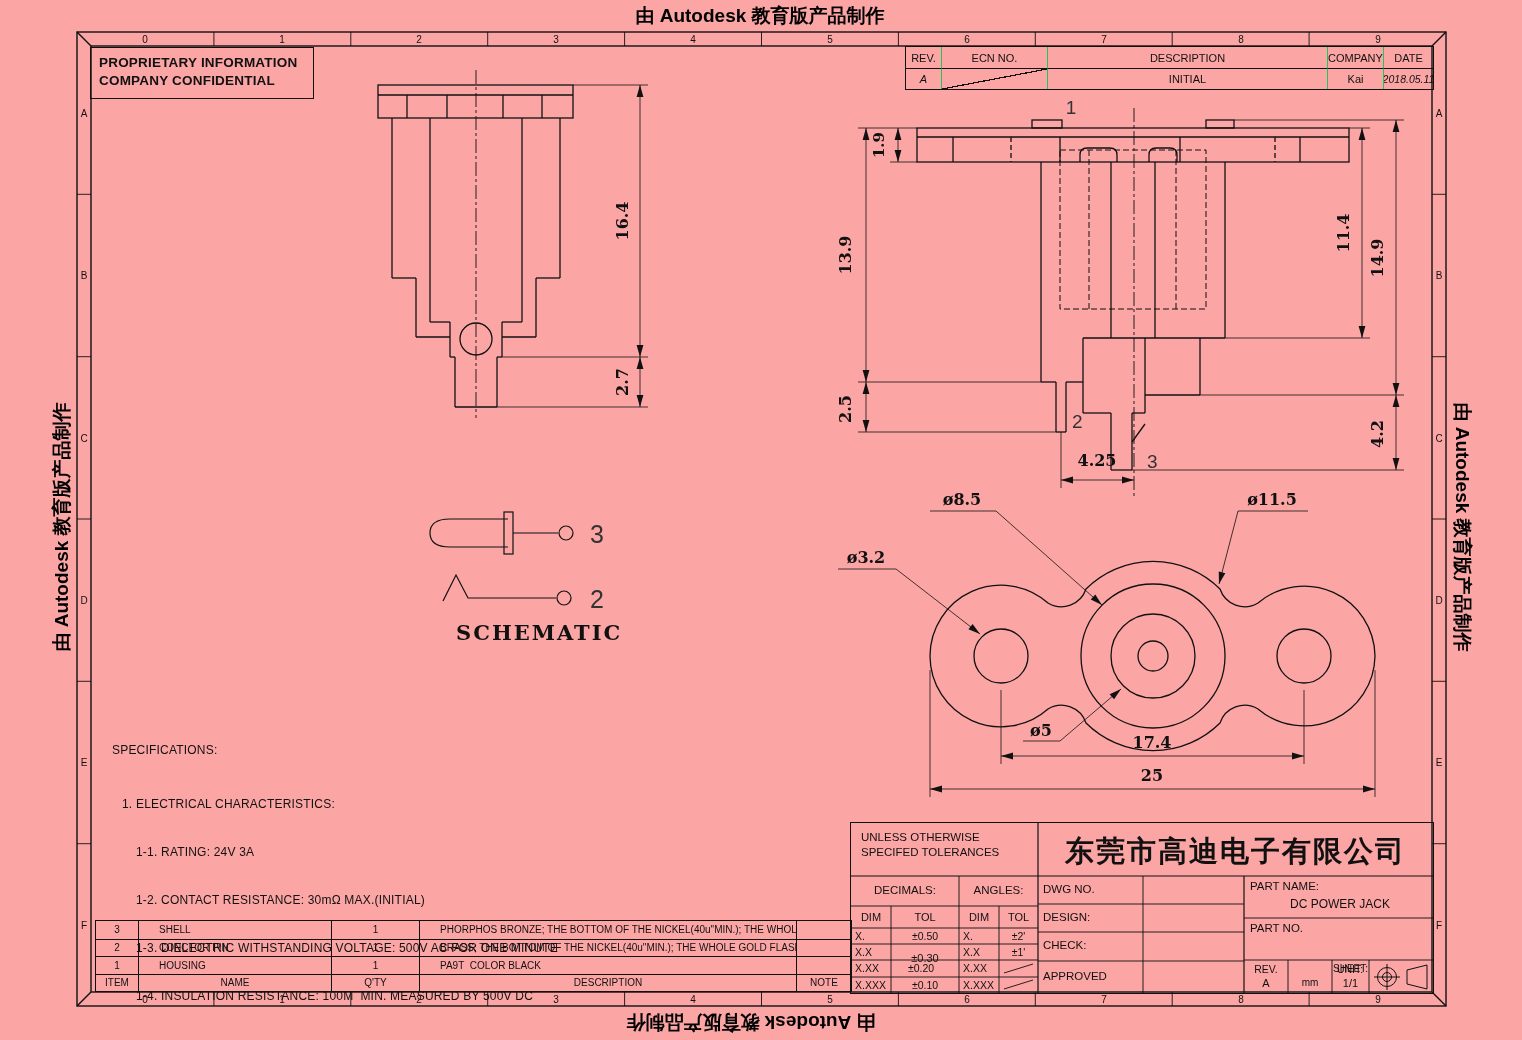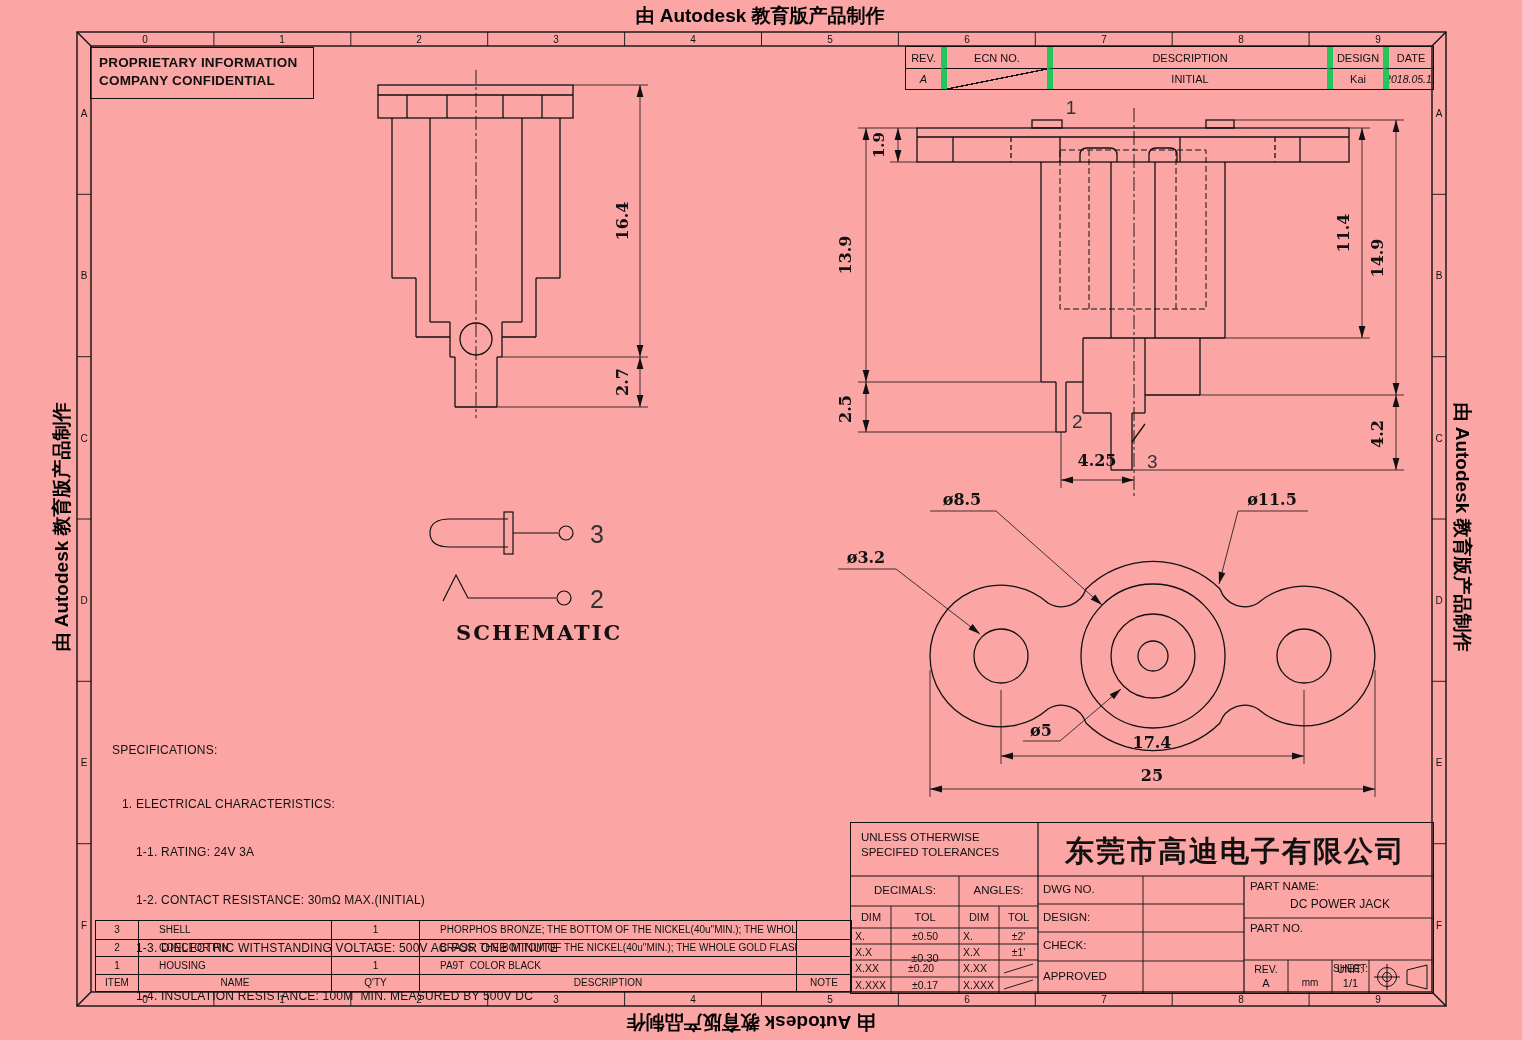--- a/index.html
+++ b/index.html
@@ -14,21 +14,21 @@
   .zone{font-size:10px;fill:#222;}
   .banner{font-size:19px;font-weight:bold;fill:#000;}
   .ov{position:absolute;}
   
   .prop{left:90px;top:47px;width:206px;height:38px;border:1.4px solid #111;
         padding:6px 8px;font-weight:bold;font-size:13.5px;line-height:18px;letter-spacing:.2px;}
   
   .rev{left:905px;top:46px;display:grid;grid-template-columns:35px 106px 280px 56px 50px;
        grid-auto-rows:21px;border:1.2px solid #111;font-size:11px;}
   .rev div{display:flex;align-items:center;justify-content:center;overflow:hidden;white-space:nowrap;}
-  .rev .bl{border-left:6px solid #22c55e;} .rev .bt{border-top:1px solid #111;}
+  .rev .bl{border-left:1px solid #22c55e;} .rev .bt{border-top:1px solid #111;}
   .rev .diag{background:linear-gradient(to bottom right,transparent calc(50% - .6px),#111 calc(50% - .6px),#111 calc(50% + .6px),transparent calc(50% + .6px));}
   .rev .it{font-style:italic;} .rev .dt{font-style:italic;font-size:10.5px;}
   
   .specs{left:112px;top:710px;width:480px;font-size:12px;line-height:16px;letter-spacing:.2px;white-space:pre;}
   .specs .l1{padding-left:10px;margin-top:6px;}
   .specs .l2{padding-left:24px;}
   
   .bom{left:95px;top:920px;display:grid;grid-template-columns:42px 193px 88px 377px 55px;
        grid-auto-rows:17.5px;border:1.1px solid #111;font-size:10px;}
   .bom div{display:flex;align-items:center;overflow:hidden;white-space:nowrap;}
@@ -295,21 +295,21 @@
 
 <div class="ov prop">
   <div>PROPRIETARY INFORMATION</div>
   <div>COMPANY CONFIDENTIAL</div>
 </div>
 
 <div class="ov rev">
   <div>REV.</div>
   <div class="bl">ECN NO.</div>
   <div class="bl">DESCRIPTION</div>
-  <div class="bl">DESIGN</div>
+  <div class="bl">COMPANY</div>
   <div class="bl">DATE</div>
   <div class="bt it">A</div>
   <div class="bl bt diag"></div>
   <div class="bl bt">INITIAL</div>
   <div class="bl bt">Kai</div>
   <div class="bl bt dt">2018.05.11</div>
 </div>
 
 <div class="ov specs">
   <div>SPECIFICATIONS:</div>
@@ -395,21 +395,21 @@
   <div class="t ctr" style="left:40px;top:88px;width:68px;">TOL</div>
   <div class="t ctr" style="left:108px;top:88px;width:40px;">DIM</div>
   <div class="t ctr" style="left:148px;top:88px;width:39px;">TOL</div>
   <div class="t" style="left:4px;top:107px;font-size:10.5px;">X.</div>
   <div class="t ctr" style="left:40px;top:107px;width:68px;font-size:10.5px;">±0.50</div>
   <div class="t" style="left:4px;top:123px;font-size:10.5px;">X.X</div>
   <div class="t ctr" style="left:40px;top:129px;width:68px;font-size:11px;">±0.30</div>
   <div class="t" style="left:4px;top:139px;font-size:10.5px;">X.XX</div>
   <div class="t ctr" style="left:40px;top:139px;width:60px;font-size:10.5px;">±0.20</div>
   <div class="t" style="left:4px;top:156px;font-size:10.5px;">X.XXX</div>
-  <div class="t ctr" style="left:40px;top:156px;width:68px;font-size:10.5px;">±0.17</div>
+  <div class="t ctr" style="left:40px;top:156px;width:68px;font-size:10.5px;">±0.10</div>
   <div class="t" style="left:112px;top:107px;font-size:10.5px;">X.</div>
   <div class="t ctr" style="left:148px;top:107px;width:39px;font-size:10.5px;">±2'</div>
   <div class="t" style="left:112px;top:123px;font-size:10.5px;">X.X</div>
   <div class="t ctr" style="left:148px;top:123px;width:39px;font-size:10.5px;">±1'</div>
   <div class="t" style="left:112px;top:139px;font-size:10.5px;">X.XX</div>
   <div class="t" style="left:112px;top:156px;font-size:10.5px;">X.XXX</div>
   <div class="t" style="left:192px;top:60px;font-size:11.5px;">DWG NO.</div>
   <div class="t" style="left:192px;top:88px;font-size:11.5px;">DESIGN:</div>
   <div class="t" style="left:192px;top:116px;font-size:11.5px;">CHECK:</div>
   <div class="t" style="left:192px;top:147px;font-size:11.5px;">APPROVED</div>

